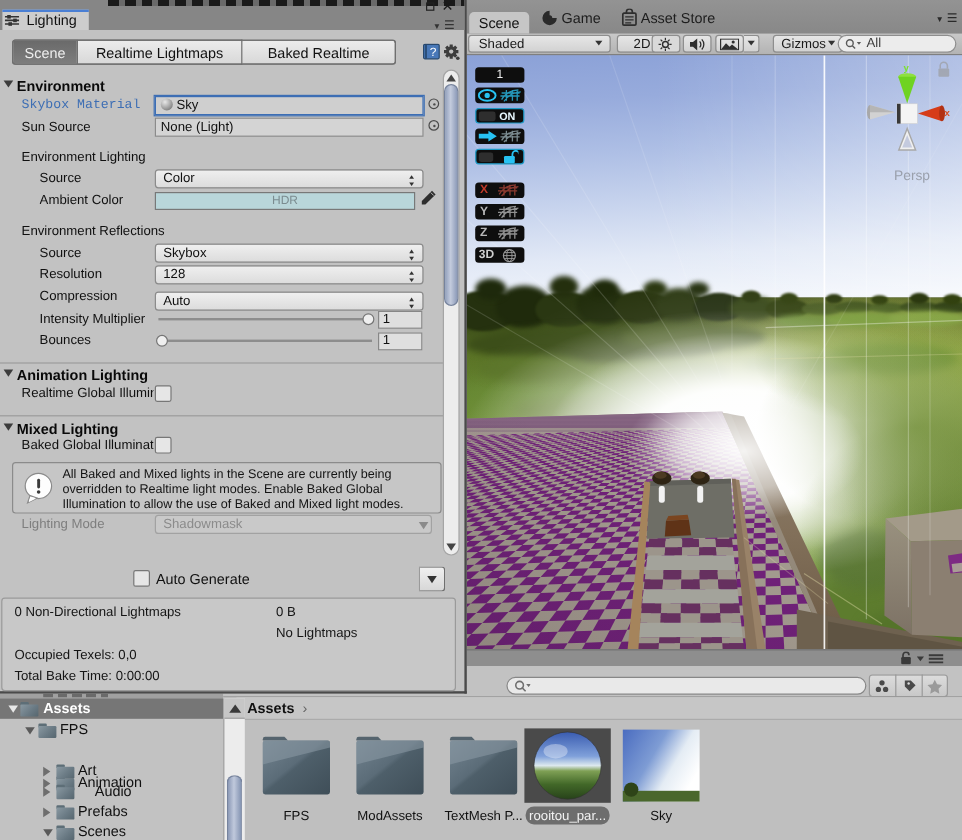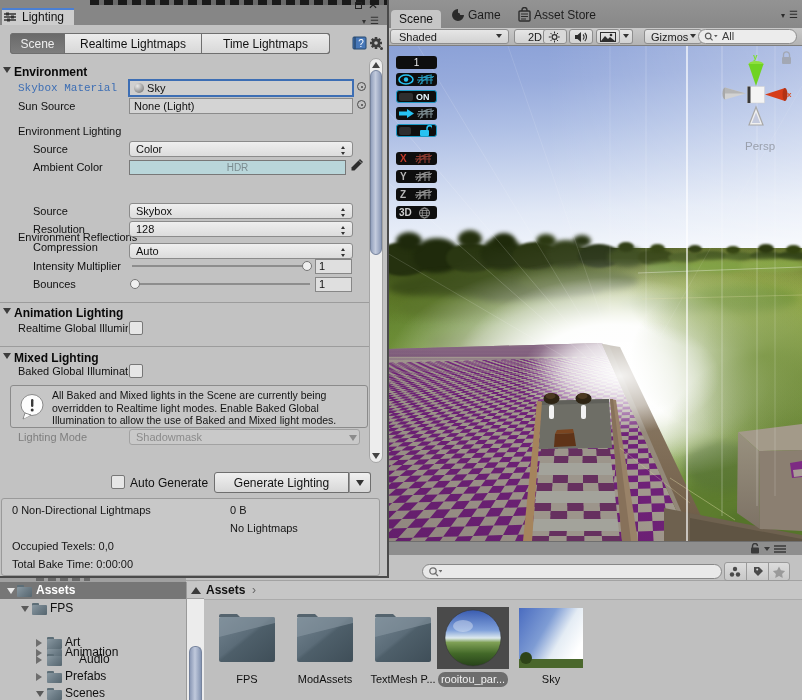--- a/index.html
+++ b/index.html
@@ -1844,21 +1844,21 @@
         </g>
     </svg>
     <div class="abs" style="left:355px;top:2px;width:7px;height:7px;border:1.5px solid #222;"></div>
     <div class="abs" style="left:368px;top:-2px;font-size:12px;color:#1a1a1a;">✕</div>
     <div class="abs" style="left:362px;top:17px;font-size:8px;color:#333;">▾</div>
     <div class="abs" style="left:370px;top:15px;font-size:10px;color:#333;">☰</div>
 
     <div class="abs" style="left:10px;top:33px;width:320px;height:21px;border:1px solid #6f6f6f;border-radius:3px;background:linear-gradient(#ececec,#d8d8d8);"></div>
     <div class="abs" style="left:10px;top:33px;width:55px;height:21px;border:1px solid #6f6f6f;border-radius:3px 0 0 3px;background:linear-gradient(#6a6a6a,#7d7d7d);color:#eee;font-size:12px;text-align:center;line-height:20px;">Scene</div>
     <div class="abs" style="left:65px;top:33px;width:137px;height:21px;border:1px solid #6f6f6f;border-left:none;color:#111;font-size:12px;text-align:center;line-height:20px;">Realtime Lightmaps</div>
-    <div class="abs" style="left:202px;top:33px;width:128px;height:21px;border:1px solid #6f6f6f;border-left:none;border-radius:0 3px 3px 0;color:#111;font-size:12px;text-align:center;line-height:20px;">Time Lightmaps</div>
+    <div class="abs" style="left:202px;top:33px;width:128px;height:21px;border:1px solid #6f6f6f;border-left:none;border-radius:0 3px 3px 0;color:#111;font-size:12px;text-align:center;line-height:20px;">Baked Realtime</div>
     <svg class="abs" style="left:352px;top:36px;" width="16" height="15" viewBox="0 0 16 15">
       <rect x="1" y="1" width="13" height="12" rx="1" fill="#4878b8" stroke="#27486e" stroke-width="1"></rect>
       <path d="M3 1v12" stroke="#27486e" stroke-width="1.4"></path>
       <text x="9" y="11" font-size="10" fill="#fff" text-anchor="middle" font-family="Liberation Sans">?</text>
     </svg>
     <svg class="abs" style="left:369px;top:36px;" width="15" height="15" viewBox="0 0 15 15">
       <g fill="#3d3d3d">
           <circle cx="7" cy="7" r="4.4"></circle>
       <g stroke="#3d3d3d" stroke-width="2.6">
             <path d="M7 1v12M1 7h12M2.8 2.8l8.4 8.4M11.2 2.8l-8.4 8.4"></path>
@@ -1884,21 +1884,21 @@
     <div class="lbl" style="left:33px;top:143px;">Source</div>
     <div class="drop" style="top:141px;">Color<span class="darr"></span></div>
     <div class="lbl" style="left:33px;top:161px;">Ambient Color</div>
     <div class="abs" style="left:129px;top:160px;width:217px;height:15px;background:#b9d6da;border:1px solid #787878;font-size:10px;color:#7b8c90;text-align:center;line-height:14px;">HDR</div>
     <svg class="abs" style="left:350px;top:158px;" width="14" height="17" viewBox="0 0 14 17">
       <path d="M12.5 1.5l-2 0 -7 9 0 3 3 0 9 -7z" fill="none"></path>
       <path d="M10 1l3 3-8.5 8.5H1.5V9.5z" fill="#2e2e2e"></path>
         <path d="M9 2.5L11.5 5" stroke="#c2c2c2" stroke-width="0.8"></path>
     </svg>
 
-    <div class="lbl" style="left:18px;top:187px;margin-top:44px;">Environment Reflections</div>
+    <div class="lbl" style="left:18px;top:187px;">Environment Reflections</div>
     <div class="lbl" style="left:33px;top:205px;">Source</div>
     <div class="drop" style="top:203px;">Skybox<span class="darr"></span></div>
     <div class="lbl" style="left:33px;top:223px;">Resolution</div>
     <div class="drop" style="top:221px;">128<span class="darr"></span></div>
     <div class="lbl" style="left:33px;top:241px;">Compression</div>
     <div class="drop" style="top:243px;">Auto<span class="darr"></span></div>
     <div class="lbl" style="left:33px;top:260px;width:96px;">Intensity Multiplier</div>
     <div class="abs" style="left:132px;top:265px;width:178px;height:2px;background:#8d8d8d;"></div>
     <div class="abs" style="left:302px;top:261px;width:10px;height:10px;border-radius:50%;background:#efefef;border:1px solid #757575;"></div>
     <div class="abs" style="left:315px;top:259px;width:37px;height:15px;background:#dfdfdf;border:1px solid #878787;font-size:11px;color:#111;line-height:13px;padding-left:3px;">1</div>
@@ -1932,21 +1932,20 @@
     <div class="drop" style="top:429px;width:231px;background:#c9c9c9;border-color:#a2a2a2;color:#8b8b8b;">Shadowmask</div>
     <div class="abs tri-d" style="left:349px;top:435px;border-top-color:#8b8b8b;"></div>
 
     <div class="abs" style="left:369px;top:58px;width:14px;height:405px;background:#ededed;border:1px solid #a5a5a5;border-radius:7px;"></div>
     <div class="abs" style="left:370px;top:70px;width:12px;height:185px;border-radius:6px;background:linear-gradient(90deg,#93a1bd,#c3cbdd 45%,#8c9ab8);border:1px solid #76839d;"></div>
     <div class="abs tri-d" style="left:372px;top:62px;border-top:none;border-bottom:6px solid #444;"></div>
     <div class="abs tri-d" style="left:372px;top:453px;border-top-color:#444;"></div>
 
     <div class="chk" style="left:111px;top:475px;"></div>
     <div class="lbl" style="left:130px;top:476px;font-size:12px;">Auto Generate</div>
-    <div class="abs" style="left:214px;top:472px;width:135px;height:21px;background:linear-gradient(#f0f0f0,#d7d7d7);border:1px solid #6f6f6f;border-radius:3px 0 0 3px;font-size:12px;color:#111;text-align:center;line-height:20px;">Generate Lighting</div>
     <div class="abs" style="left:349px;top:472px;width:22px;height:21px;background:linear-gradient(#f0f0f0,#d7d7d7);border:1px solid #6f6f6f;border-left:1px solid #9a9a9a;border-radius:0 3px 3px 0;"></div>
     <div class="abs tri-d" style="left:356px;top:480px;border-top-color:#333;"></div>
 
     <div class="abs" style="left:1px;top:498px;width:379px;height:78px;background:#c8c8c8;border:1px solid #9a9a9a;border-radius:3px;"></div>
     <div class="abs" style="left:12px;top:504px;font-size:11px;color:#151515;">0 Non-Directional Lightmaps</div>
     <div class="abs" style="left:230px;top:504px;font-size:11px;color:#151515;">0 B</div>
     <div class="abs" style="left:230px;top:522px;font-size:11px;color:#151515;">No Lightmaps</div>
     <div class="abs" style="left:12px;top:540px;font-size:11px;color:#151515;">Occupied Texels: 0,0</div>
     <div class="abs" style="left:12px;top:558px;font-size:11px;color:#151515;">Total Bake Time: 0:00:00</div>
   </div>

